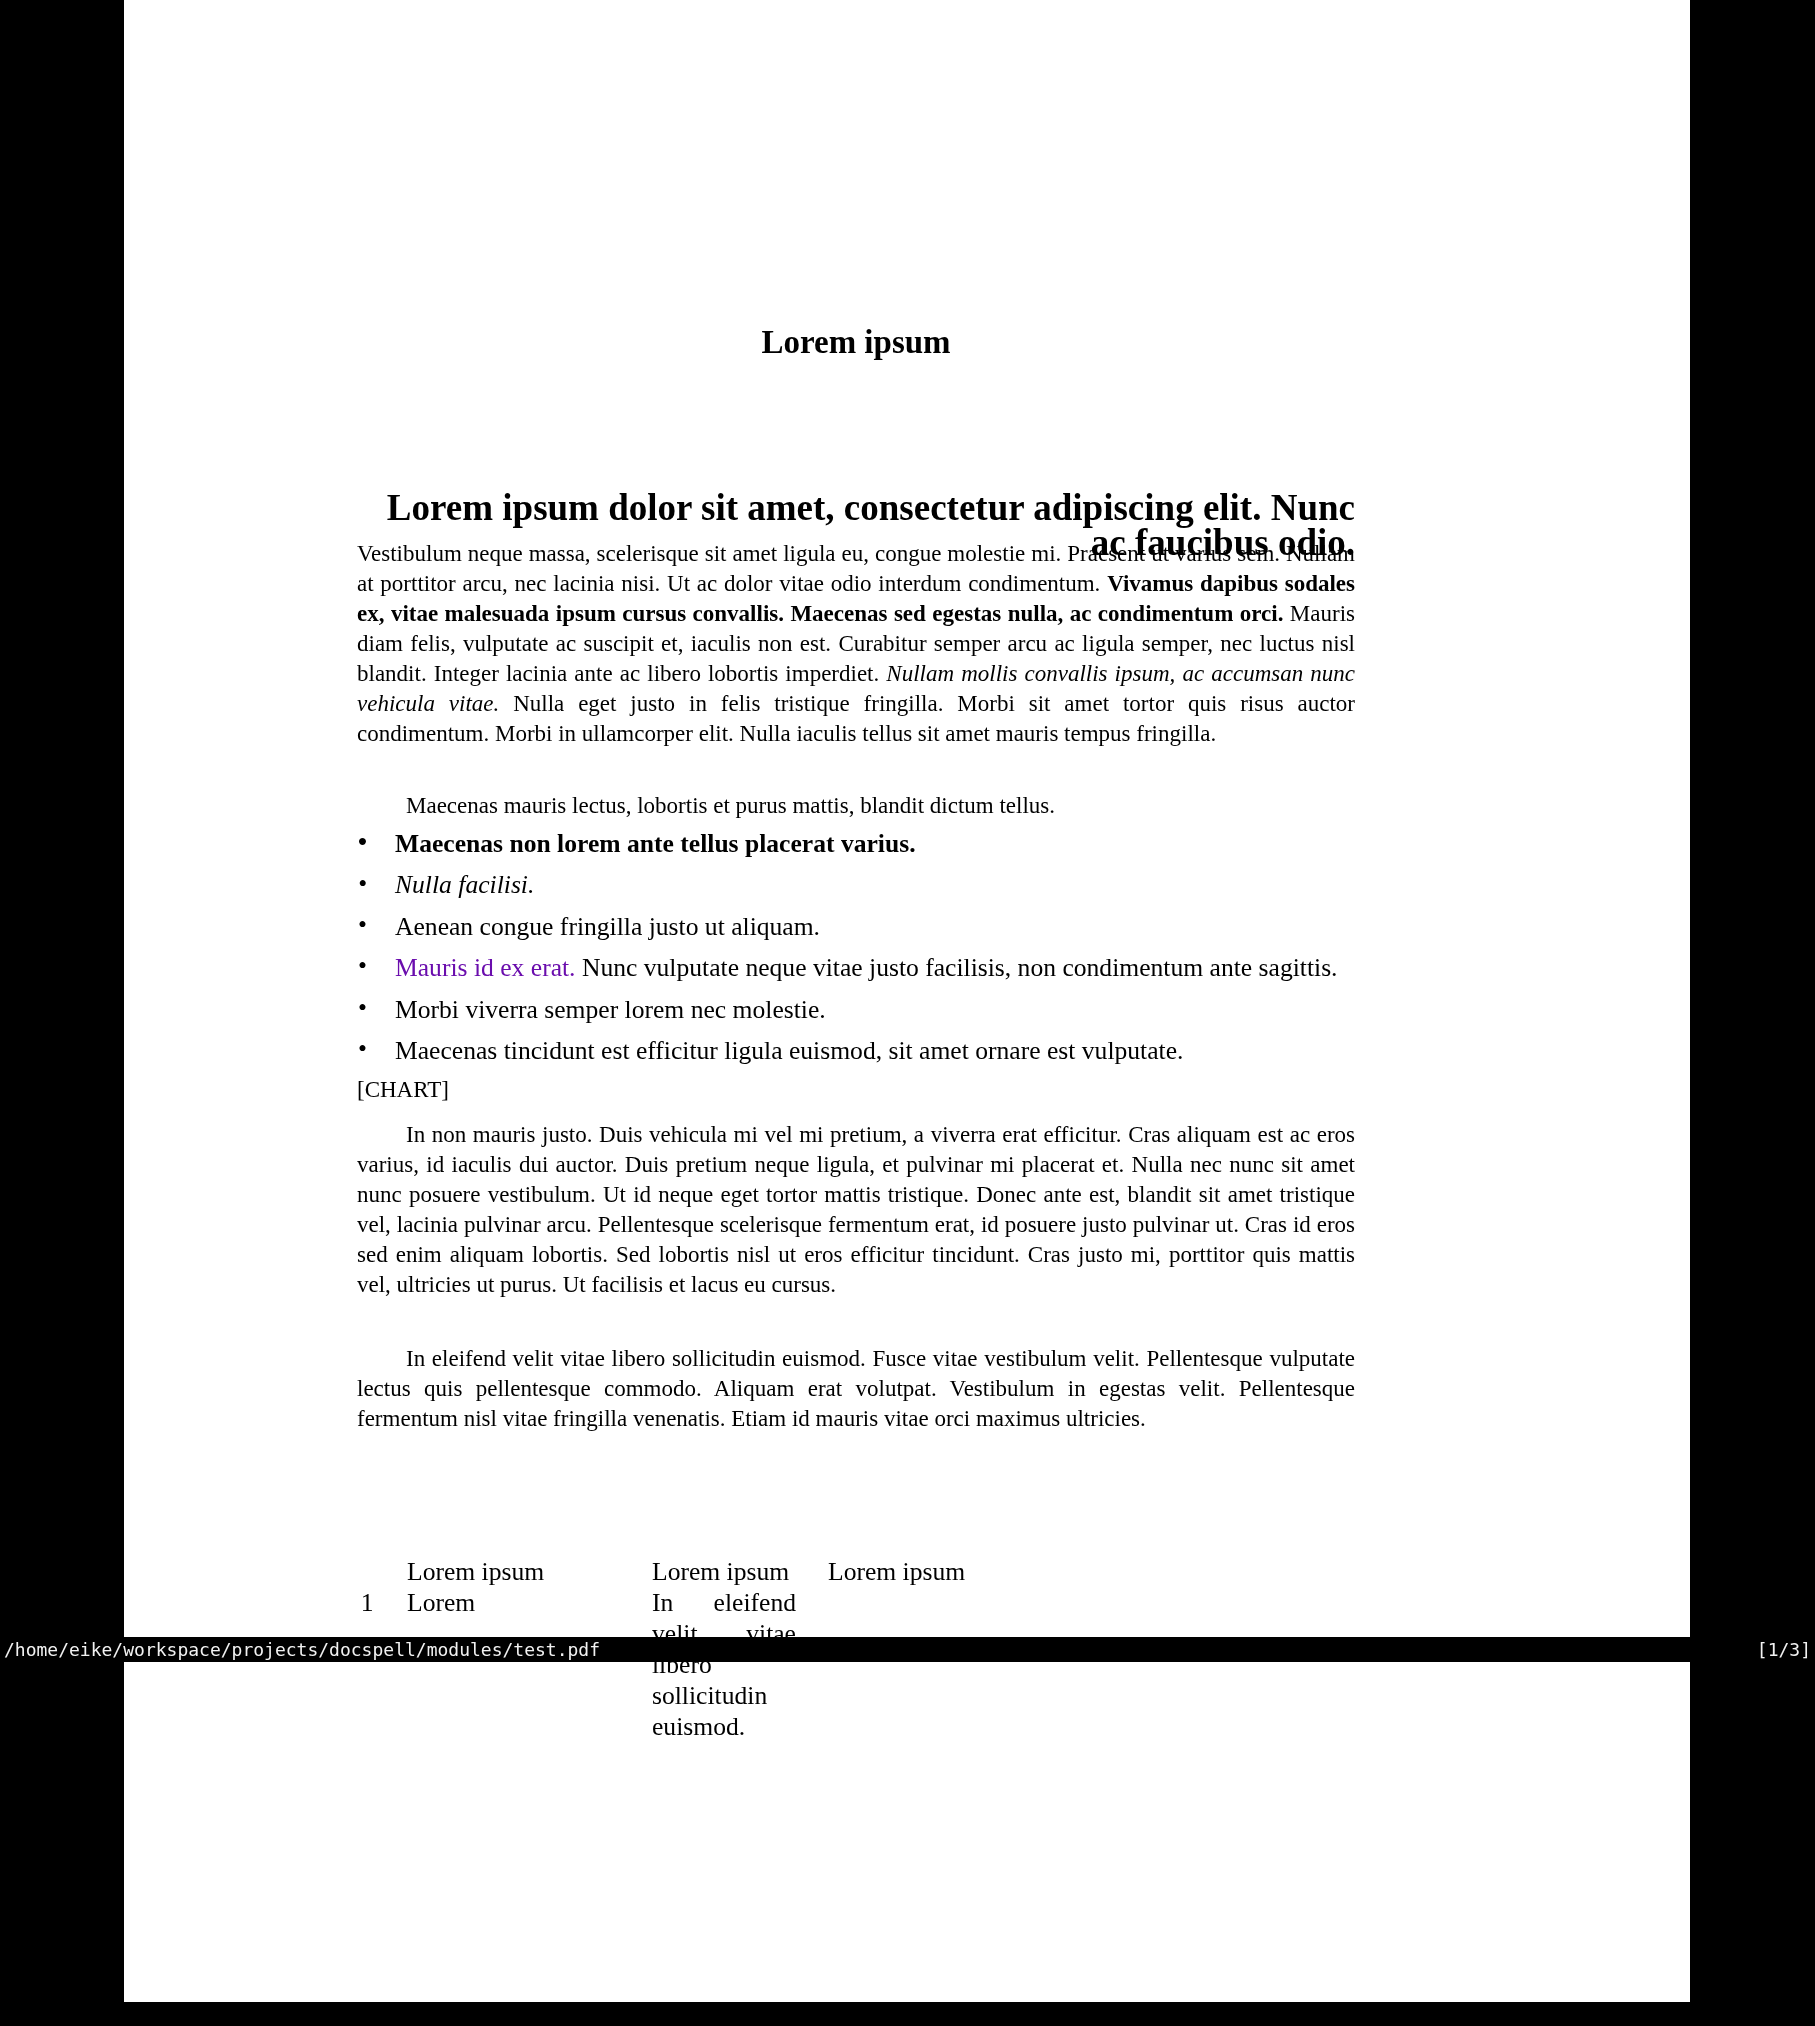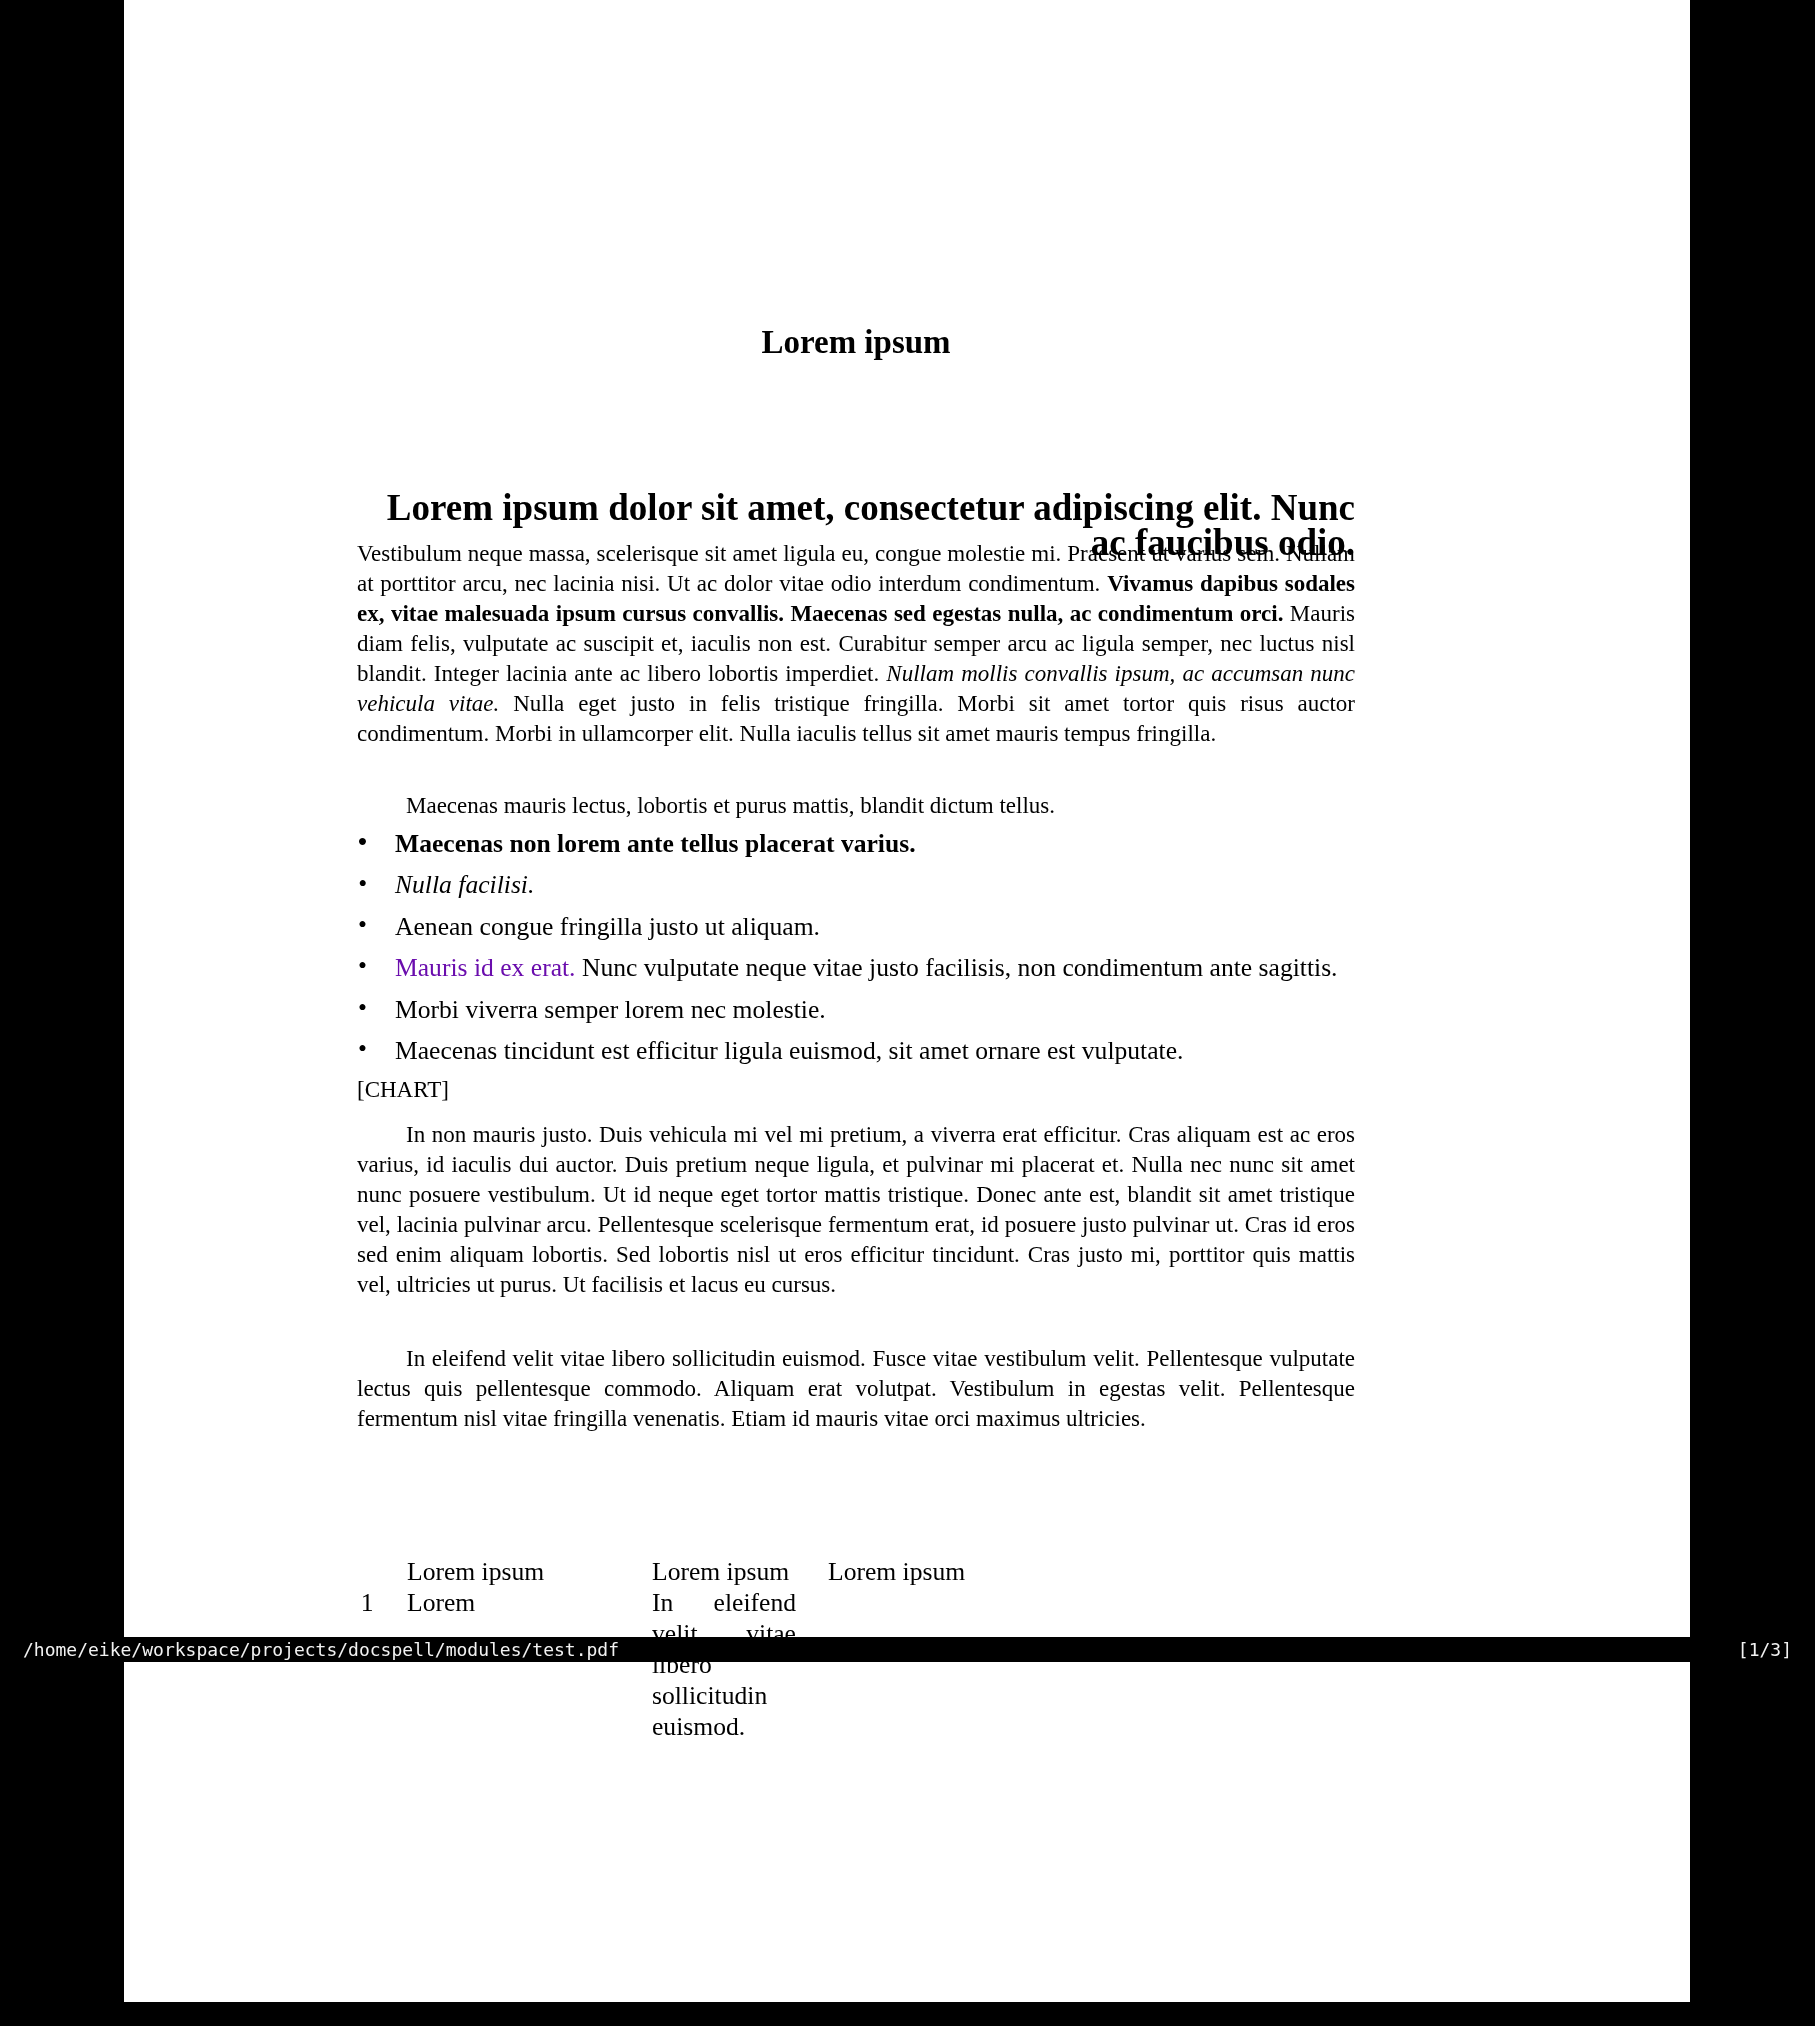--- a/index.html
+++ b/index.html
@@ -107,21 +107,21 @@
     position: absolute;
     left: 0; bottom: 0;
     width: 1815px; height: 24.6px;
     background: #000000;
     color: #f2f2f2;
     font-family: "DejaVu Sans Mono", "Liberation Mono", monospace;
     font-size: 18px;
     display: flex;
     align-items: center;
     justify-content: space-between;
-    padding: 0 23px;
+    padding: 0 4px;
     box-sizing: border-box;
   }
 </style>
 </head>
 <body>
 
 <div id="viewer">
 
   <div id="page">
     <div id="content">

